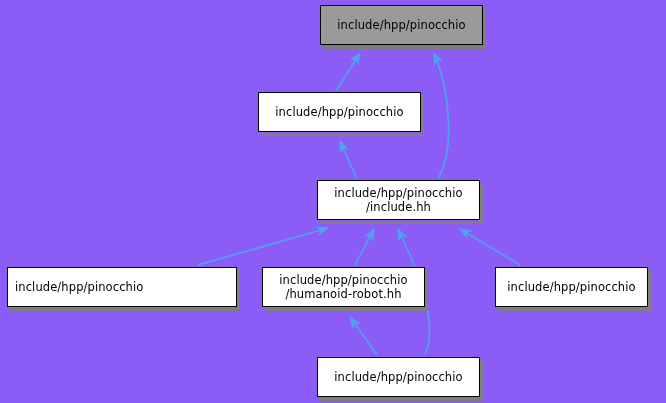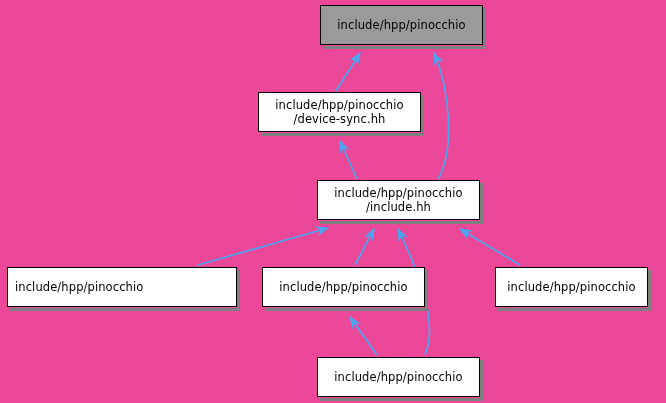--- a/index.html
+++ b/index.html
@@ -1,16 +1,16 @@
 <!DOCTYPE html>
 <html><head>
 <meta charset="utf-8">
 <style>
   html,body{margin:0;padding:0;background:#000;}
-  #canvas{position:relative;width:666px;height:403px;background:#ec4899;overflow:hidden;
+  #canvas{position:relative;width:666px;height:403px;background:#8b5cf6;overflow:hidden;
           font-family:"DejaVu Sans","Liberation Sans",sans-serif;}
   #edges{position:absolute;left:0;top:0;width:666px;height:403px;}
   .node{position:absolute;box-sizing:border-box;border:1px solid #000;
         display:flex;flex-direction:column;justify-content:center;
         font-size:11.5px;line-height:14.5px;color:#000;letter-spacing:0.1px;}
   .node.fill-white{background:#ffffff;}
   .node.fill-gray{background:#9a9a9a;}
   .node .l{display:block;white-space:nowrap;}
   .node.center{align-items:center;text-align:center;}
   .node.left{align-items:flex-start;text-align:left;padding-left:7px;}
@@ -61,34 +61,34 @@
   <div class="shadow" style="left:648px;top:270px;width:3px;height:41px;"></div>
   <div class="shadow" style="left:320px;top:398px;width:163px;height:3px;"></div>
   <div class="shadow" style="left:480px;top:360px;width:3px;height:41px;"></div>
 
   <div class="node fill-gray center" style="left:320px;top:5px;width:163px;height:40px;z-index:2;">
     <span class="l">include/hpp/pinocchio</span>
   </div>
 
   <div class="node fill-white center" style="left:258px;top:92px;width:163px;height:40px;z-index:2;">
     <span class="l">include/hpp/pinocchio</span>
-    <span class="l">/device-sync.hh</span>
   </div>
 
   <div class="node fill-white center" style="left:317px;top:180px;width:163px;height:40px;z-index:2;">
     <span class="l">include/hpp/pinocchio</span>
     <span class="l">/include.hh</span>
   </div>
 
   <div class="node fill-white left" style="left:7px;top:267px;width:230px;height:40px;z-index:2;">
     <span class="l">include/hpp/pinocchio</span>
   </div>
 
   <div class="node fill-white center" style="left:262px;top:267px;width:163px;height:40px;z-index:2;">
     <span class="l">include/hpp/pinocchio</span>
+    <span class="l">/humanoid-robot.hh</span>
   </div>
 
   <div class="node fill-white center" style="left:495px;top:267px;width:153px;height:40px;z-index:2;">
     <span class="l">include/hpp/pinocchio</span>
   </div>
 
   <div class="node fill-white center" style="left:317px;top:357px;width:163px;height:40px;z-index:2;">
     <span class="l">include/hpp/pinocchio</span>
   </div>
 

